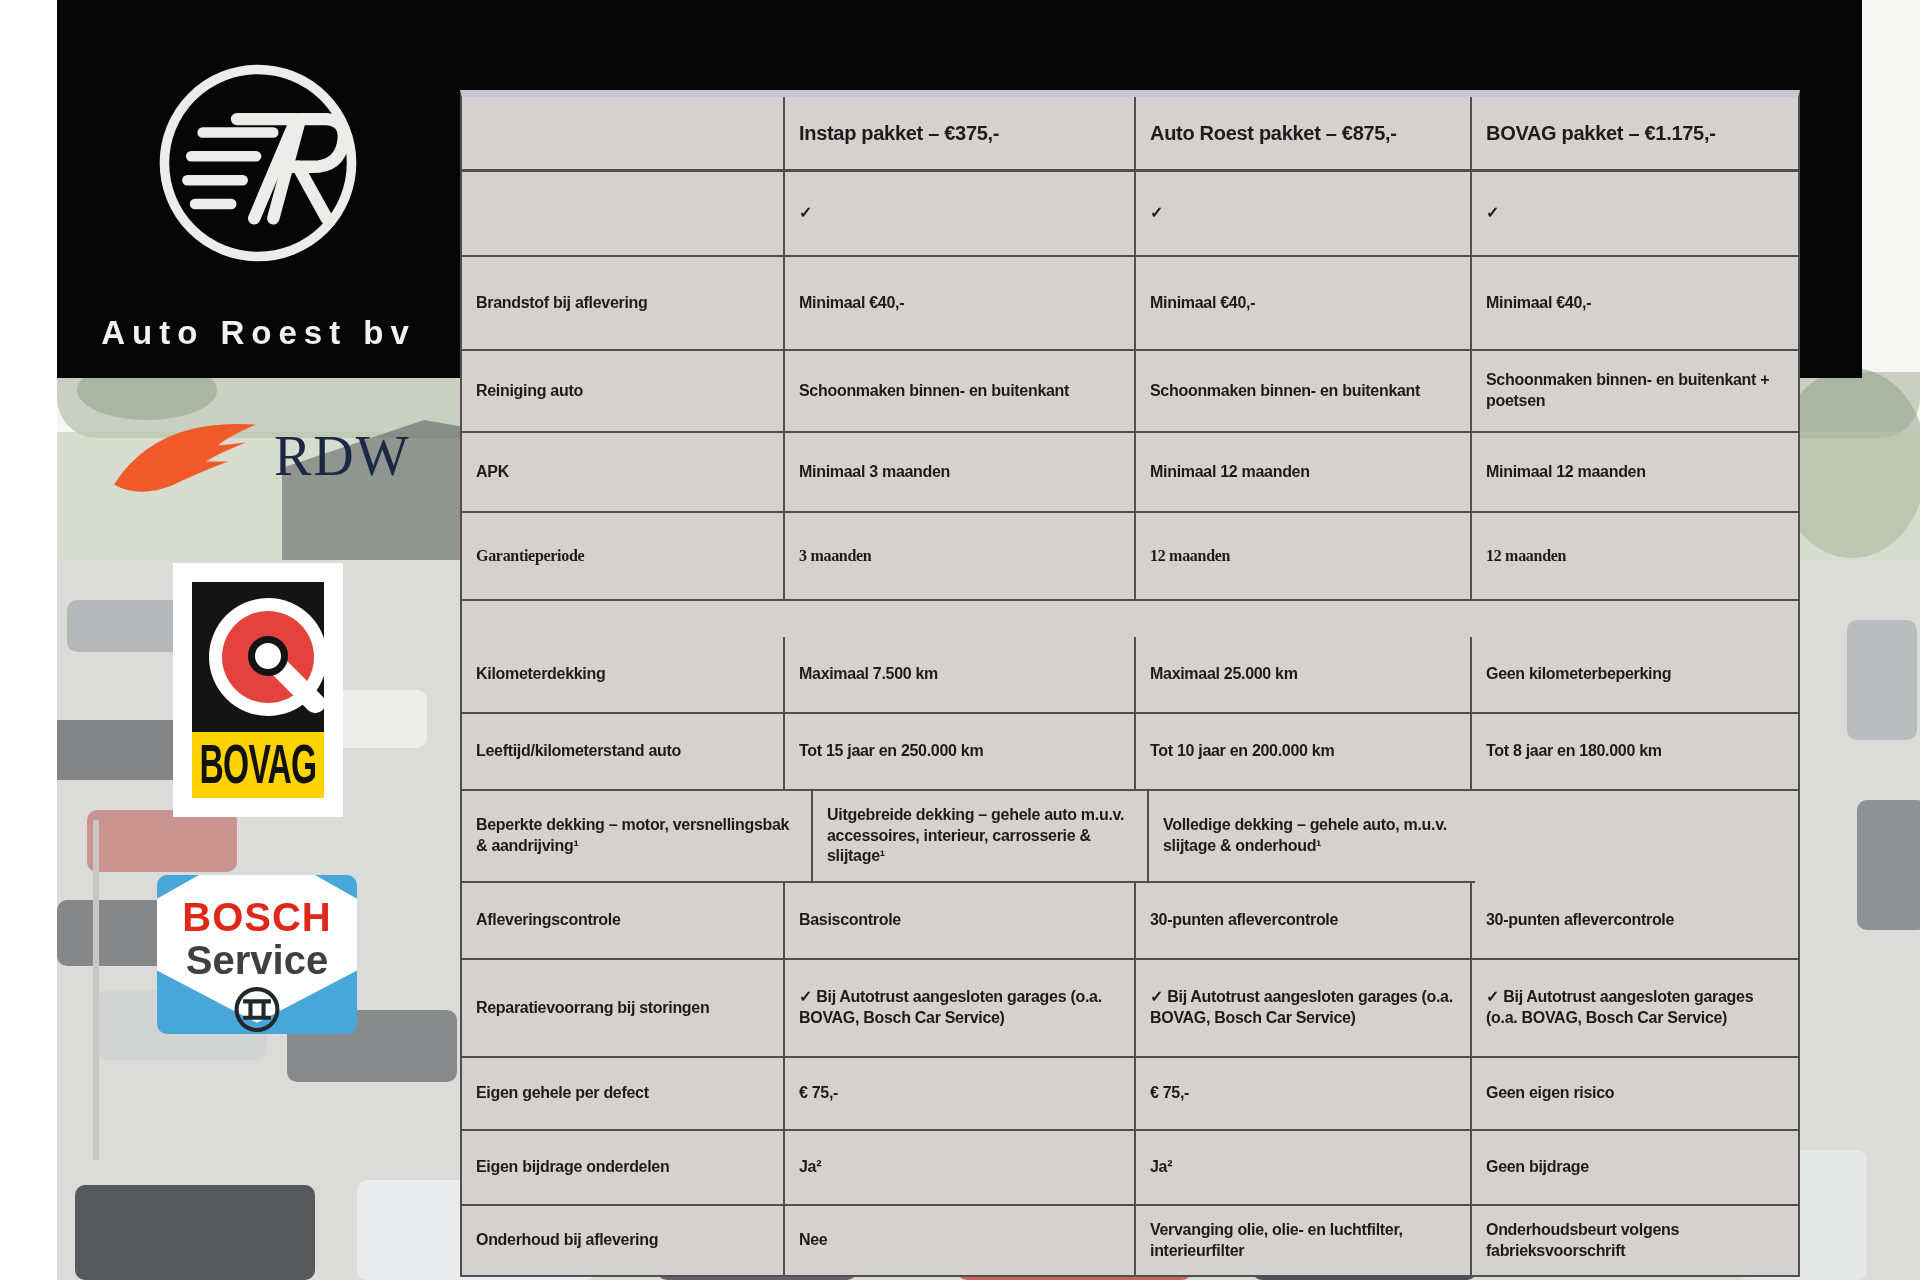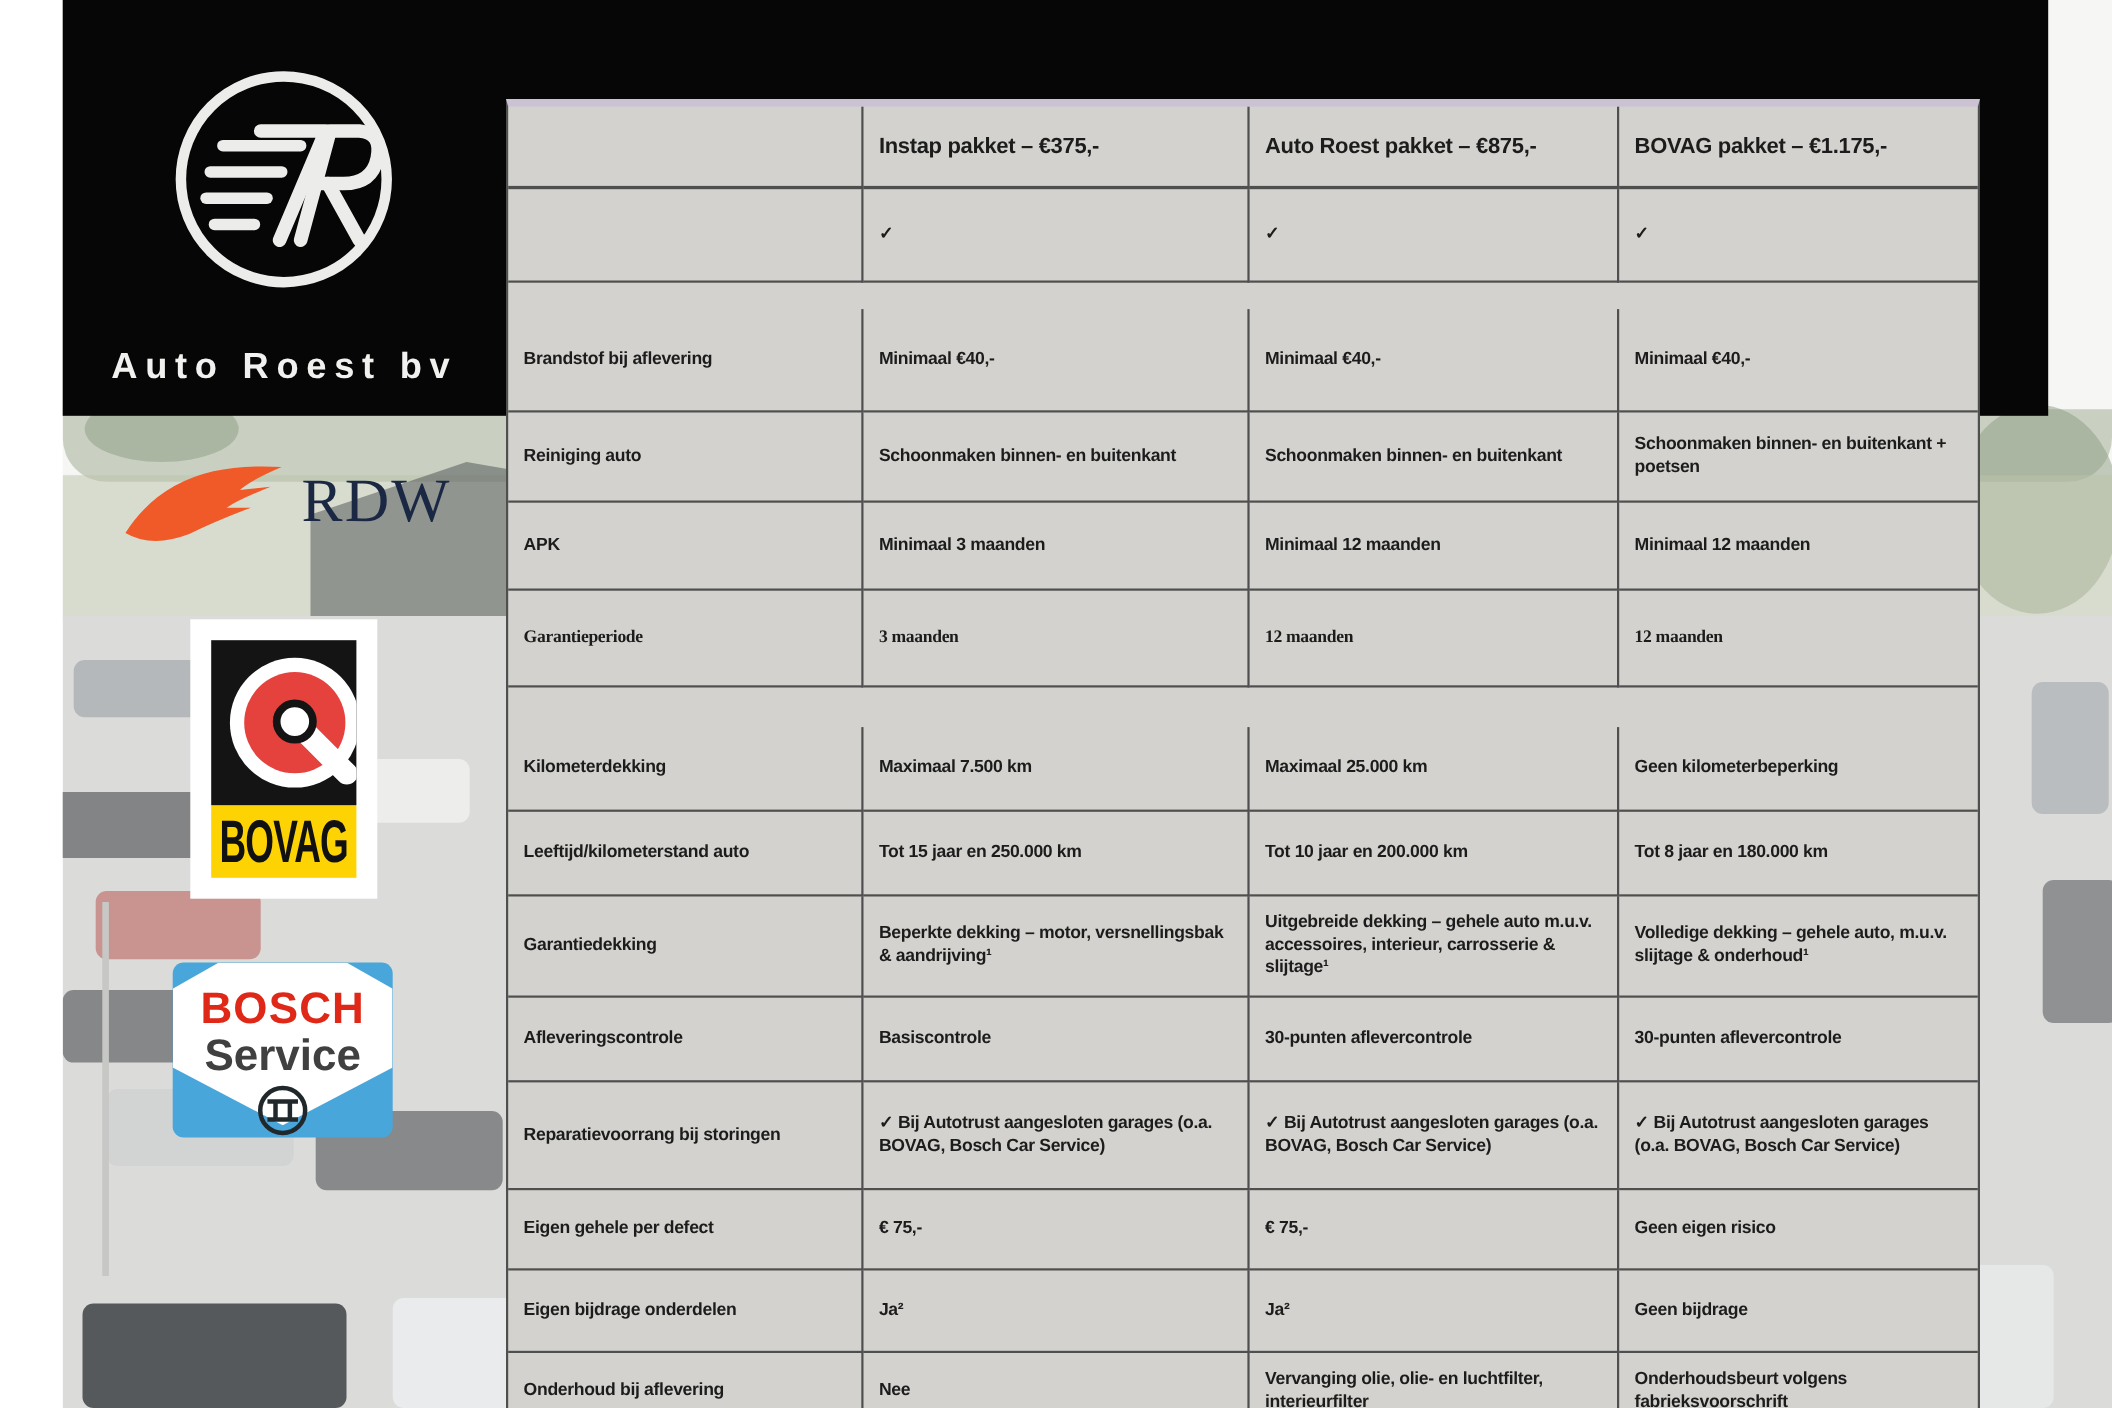--- a/index.html
+++ b/index.html
@@ -37,21 +37,21 @@
         border-bottom:2px solid #4f4f4f;box-sizing:border-box;color:#1c1c1c;}
   .tr{display:flex;}
   .td{box-sizing:border-box;display:flex;align-items:center;padding:8px 14px;
       border-right:2px solid #4f4f4f;border-bottom:2px solid #4f4f4f;
       font-size:16px;font-weight:bold;line-height:1.3;letter-spacing:-.3px;overflow:hidden;}
   .td:last-child{border-right:none;}
   .tr:last-child .td{border-bottom:none;}
   .c0{width:323px;}.c1{width:351px;}.c2{width:336px;}.c3{width:326px;}
   .head .td{font-size:20px;border-bottom-width:3px;}
   .rh-head{height:75px;}
-  .rh0 .td{height:85px;}.rh1 .td{height:94px;margin-top:24px;}.rh2 .td{height:82px;}.rh3 .td{height:80px;}
+  .rh0 .td{height:85px;}.rh1 .td{height:94px;}.rh2 .td{height:82px;}.rh3 .td{height:80px;}
   .rh4 .td{height:88px;font-family:Liberation Serif, serif;}.rh5 .td{height:77px;margin-top:36px;}.rh6 .td{height:77px;}.rh7 .td{height:92px;}
   .rh8 .td{height:77px;}.rh9 .td{height:98px;}.rh10 .td{height:73px;}.rh11 .td{height:75px;}
   .rh12 .td{height:69px;}
   .head .td{height:75px;}
 
   
   .rdw-logo{position:absolute;left:108px;top:418px;display:flex;align-items:flex-start;}
   .rdw-word{font-family:"Liberation Serif",serif;font-size:56px;color:#1b2844;letter-spacing:2px;
             margin-left:6px;margin-top:6px;}
 
@@ -181,21 +181,20 @@
       <div class="td c2">Maximaal 25.000 km</div>
       <div class="td c3">Geen kilometerbeperking</div>
     </div>
     <div class="tr rh6">
       <div class="td c0">Leeftijd/kilometerstand auto</div>
       <div class="td c1">Tot 15 jaar en 250.000 km</div>
       <div class="td c2">Tot 10 jaar en 200.000 km</div>
       <div class="td c3">Tot 8 jaar en 180.000 km</div>
     </div>
     <div class="tr rh7">
-      <div class="td c0">Garantiedekking</div>
       <div class="td c1">Beperkte dekking – motor, versnellingsbak &amp; aandrijving¹</div>
       <div class="td c2">Uitgebreide dekking – gehele auto m.u.v. accessoires, interieur, carrosserie &amp; slijtage¹</div>
       <div class="td c3">Volledige dekking – gehele auto, m.u.v. slijtage &amp; onderhoud¹</div>
     </div>
     <div class="tr rh8">
       <div class="td c0">Afleveringscontrole</div>
       <div class="td c1">Basiscontrole</div>
       <div class="td c2">30-punten aflevercontrole</div>
       <div class="td c3">30-punten aflevercontrole</div>
     </div>

